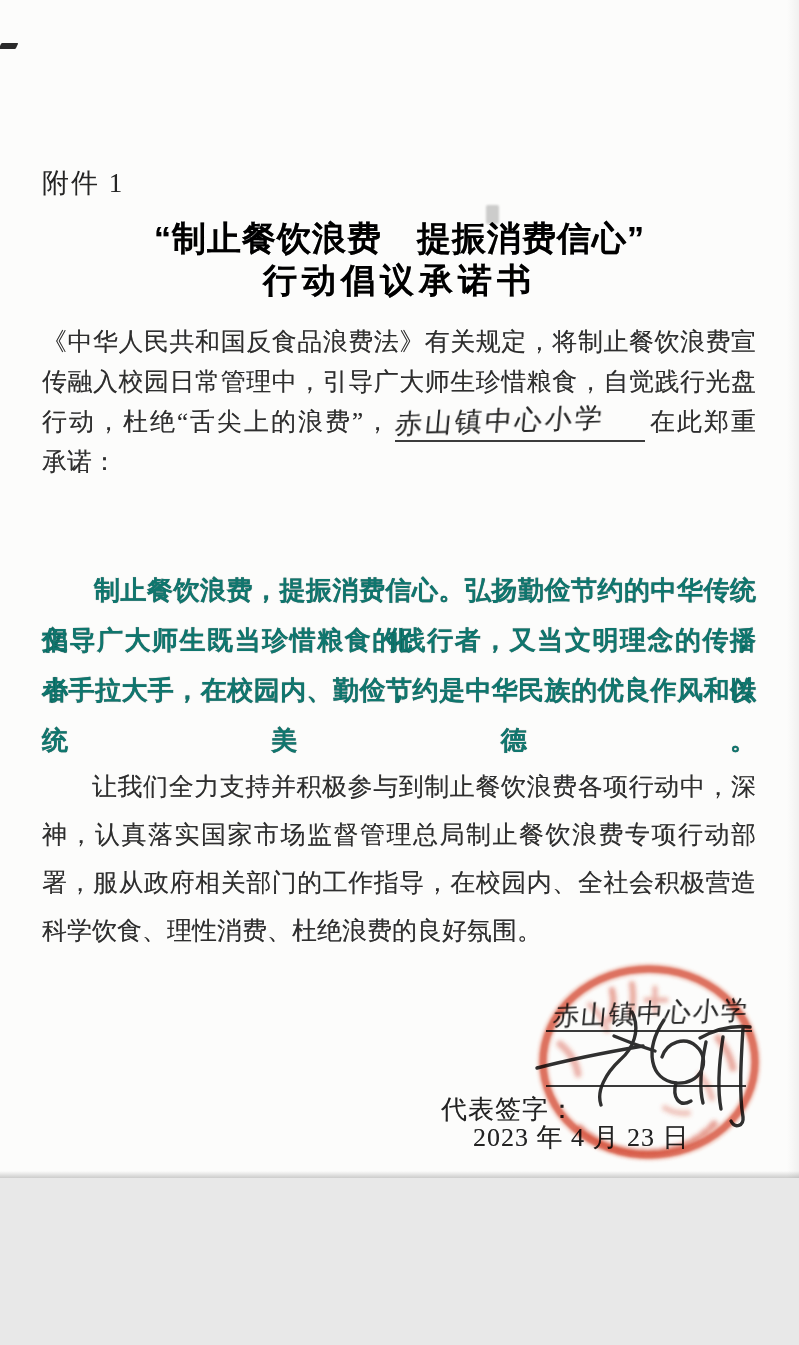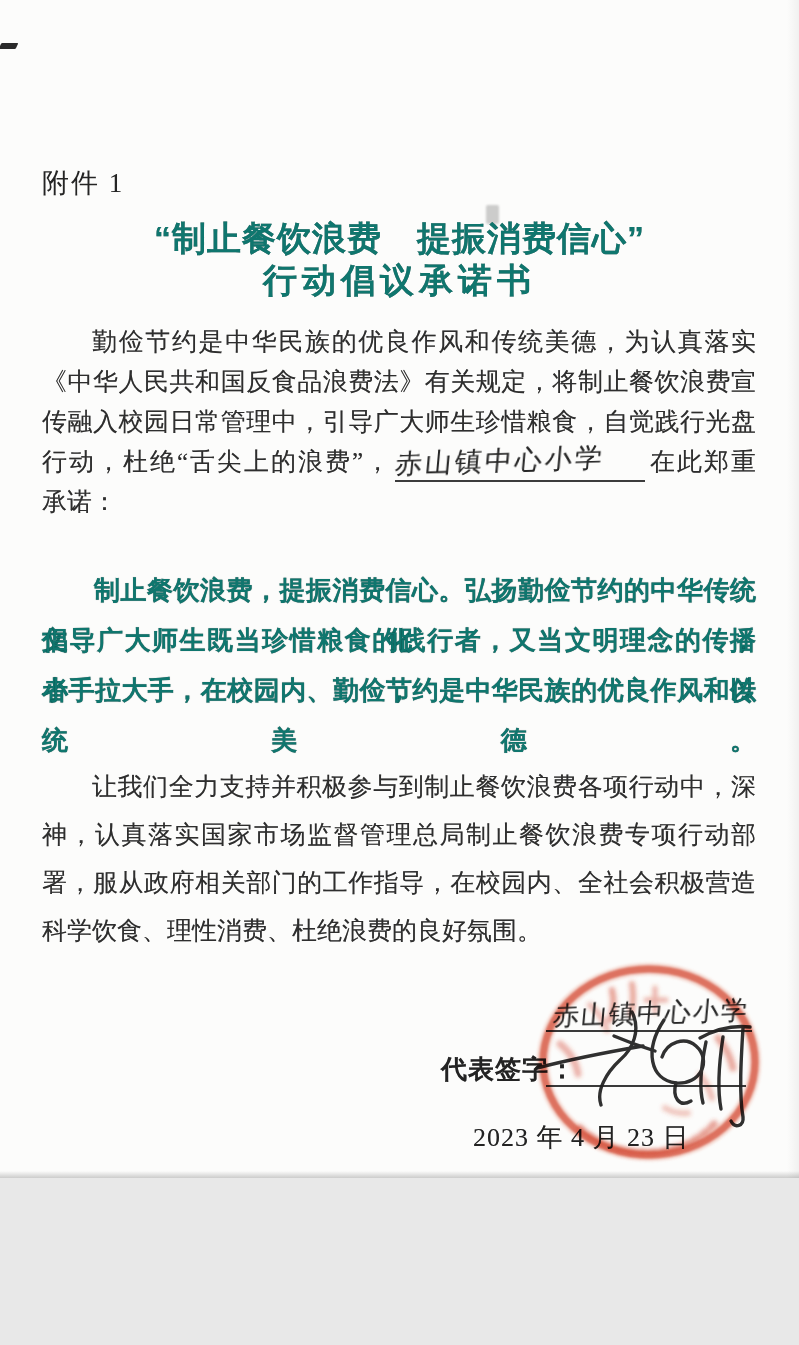--- a/index.html
+++ b/index.html
@@ -30,21 +30,21 @@
     background:linear-gradient(to bottom, rgba(0,0,0,0), rgba(80,80,80,.28));
   }
 
   .attachment{
     position:absolute;left:42px;top:165px;
     font-size:27px;letter-spacing:2px;color:#242424;
   }
 
   .title{
     position:absolute;left:0;width:100%;text-align:center;
-    font-family:"Liberation Sans", sans-serif;font-weight:bold;color:#0f766e;
+    font-family:"Liberation Sans", sans-serif;font-weight:bold;color:#000000;
     text-shadow:0 0 .6px rgba(20,20,20,.55);
   }
   .title1{top:216px;font-size:34px;letter-spacing:1px;}
   .title2{top:258px;font-size:34px;letter-spacing:5px;}
 
   .para{position:absolute;left:42px;width:714px;}
   .line{
     text-align:justify;text-align-last:justify;
     white-space:normal;
     text-shadow:0 0 .5px rgba(45,45,45,.45);
@@ -75,21 +75,21 @@
 
   .sig-row{position:absolute;font-size:26px;color:#232323;
     text-shadow:0 0 .5px rgba(45,45,45,.4);white-space:nowrap;z-index:1;}
   .sig-school-label{left:441px;top:1004px;letter-spacing:1px;}
   .sig-school-value{
     left:550px;top:996px;width:202px;text-align:center;z-index:2;
   }
   .sig-school-value .hand{font-size:26px;letter-spacing:2px;}
   .u-school{position:absolute;left:546px;top:1030px;width:206px;height:0;
     border-bottom:2.5px solid #3a3a3a;z-index:1;}
-  .sig-signer-label{left:441px;top:1052px;letter-spacing:1px;font-weight:bold;}
+  .sig-signer-label{left:441px;top:1092px;letter-spacing:1px;}
   .u-signer{position:absolute;left:546px;top:1085px;width:200px;height:0;
     border-bottom:2.5px solid #3a3a3a;z-index:1;}
   .sig-date{left:473px;top:1104px;letter-spacing:1px;margin-top:16px;}
 
   .signature-svg{position:absolute;left:520px;top:985px;z-index:3;}
   .stamp-svg{position:absolute;left:520px;top:950px;z-index:4;
     mix-blend-mode:multiply;}
 </style>
 </head>
 <body>
@@ -98,21 +98,20 @@
 
   <div class="corner-dash"></div>
   <div class="top-smudge"></div>
 
   <div class="attachment">附件 1</div>
 
   <div class="title title1">“制止餐饮浪费　提振消费信心”</div>
   <div class="title title2">行动倡议承诺书</div>
 
   <div class="para p1">
-    <div class="line indent">勤俭节约是中华民族的优良作风和传统美德，为认真落实</div>
     <div class="line">《中华人民共和国反食品浪费法》有关规定，将制止餐饮浪费宣</div>
     <div class="line">传融入校园日常管理中，引导广大师生珍惜粮食，自觉践行光盘</div>
     <div class="line"><span>行动，杜绝“舌尖上的浪费”，</span><span class="blank"><span class="hand">赤山镇中心小学</span></span><span>在此郑重</span></div>
     <div class="line nojust">承诺：</div>
   </div>
 
   <div class="para p2">
     <div class="line indent">制止餐饮浪费，提振消费信心。弘扬勤俭节约的中华传统文化，</div>
     <div class="line">倡导广大师生既当珍惜粮食的践行者，又当文明理念的传播者，以</div>
     <div class="line">小手拉大手，在校园内、勤俭节约是中华民族的优良作风和传统美德。</div>

